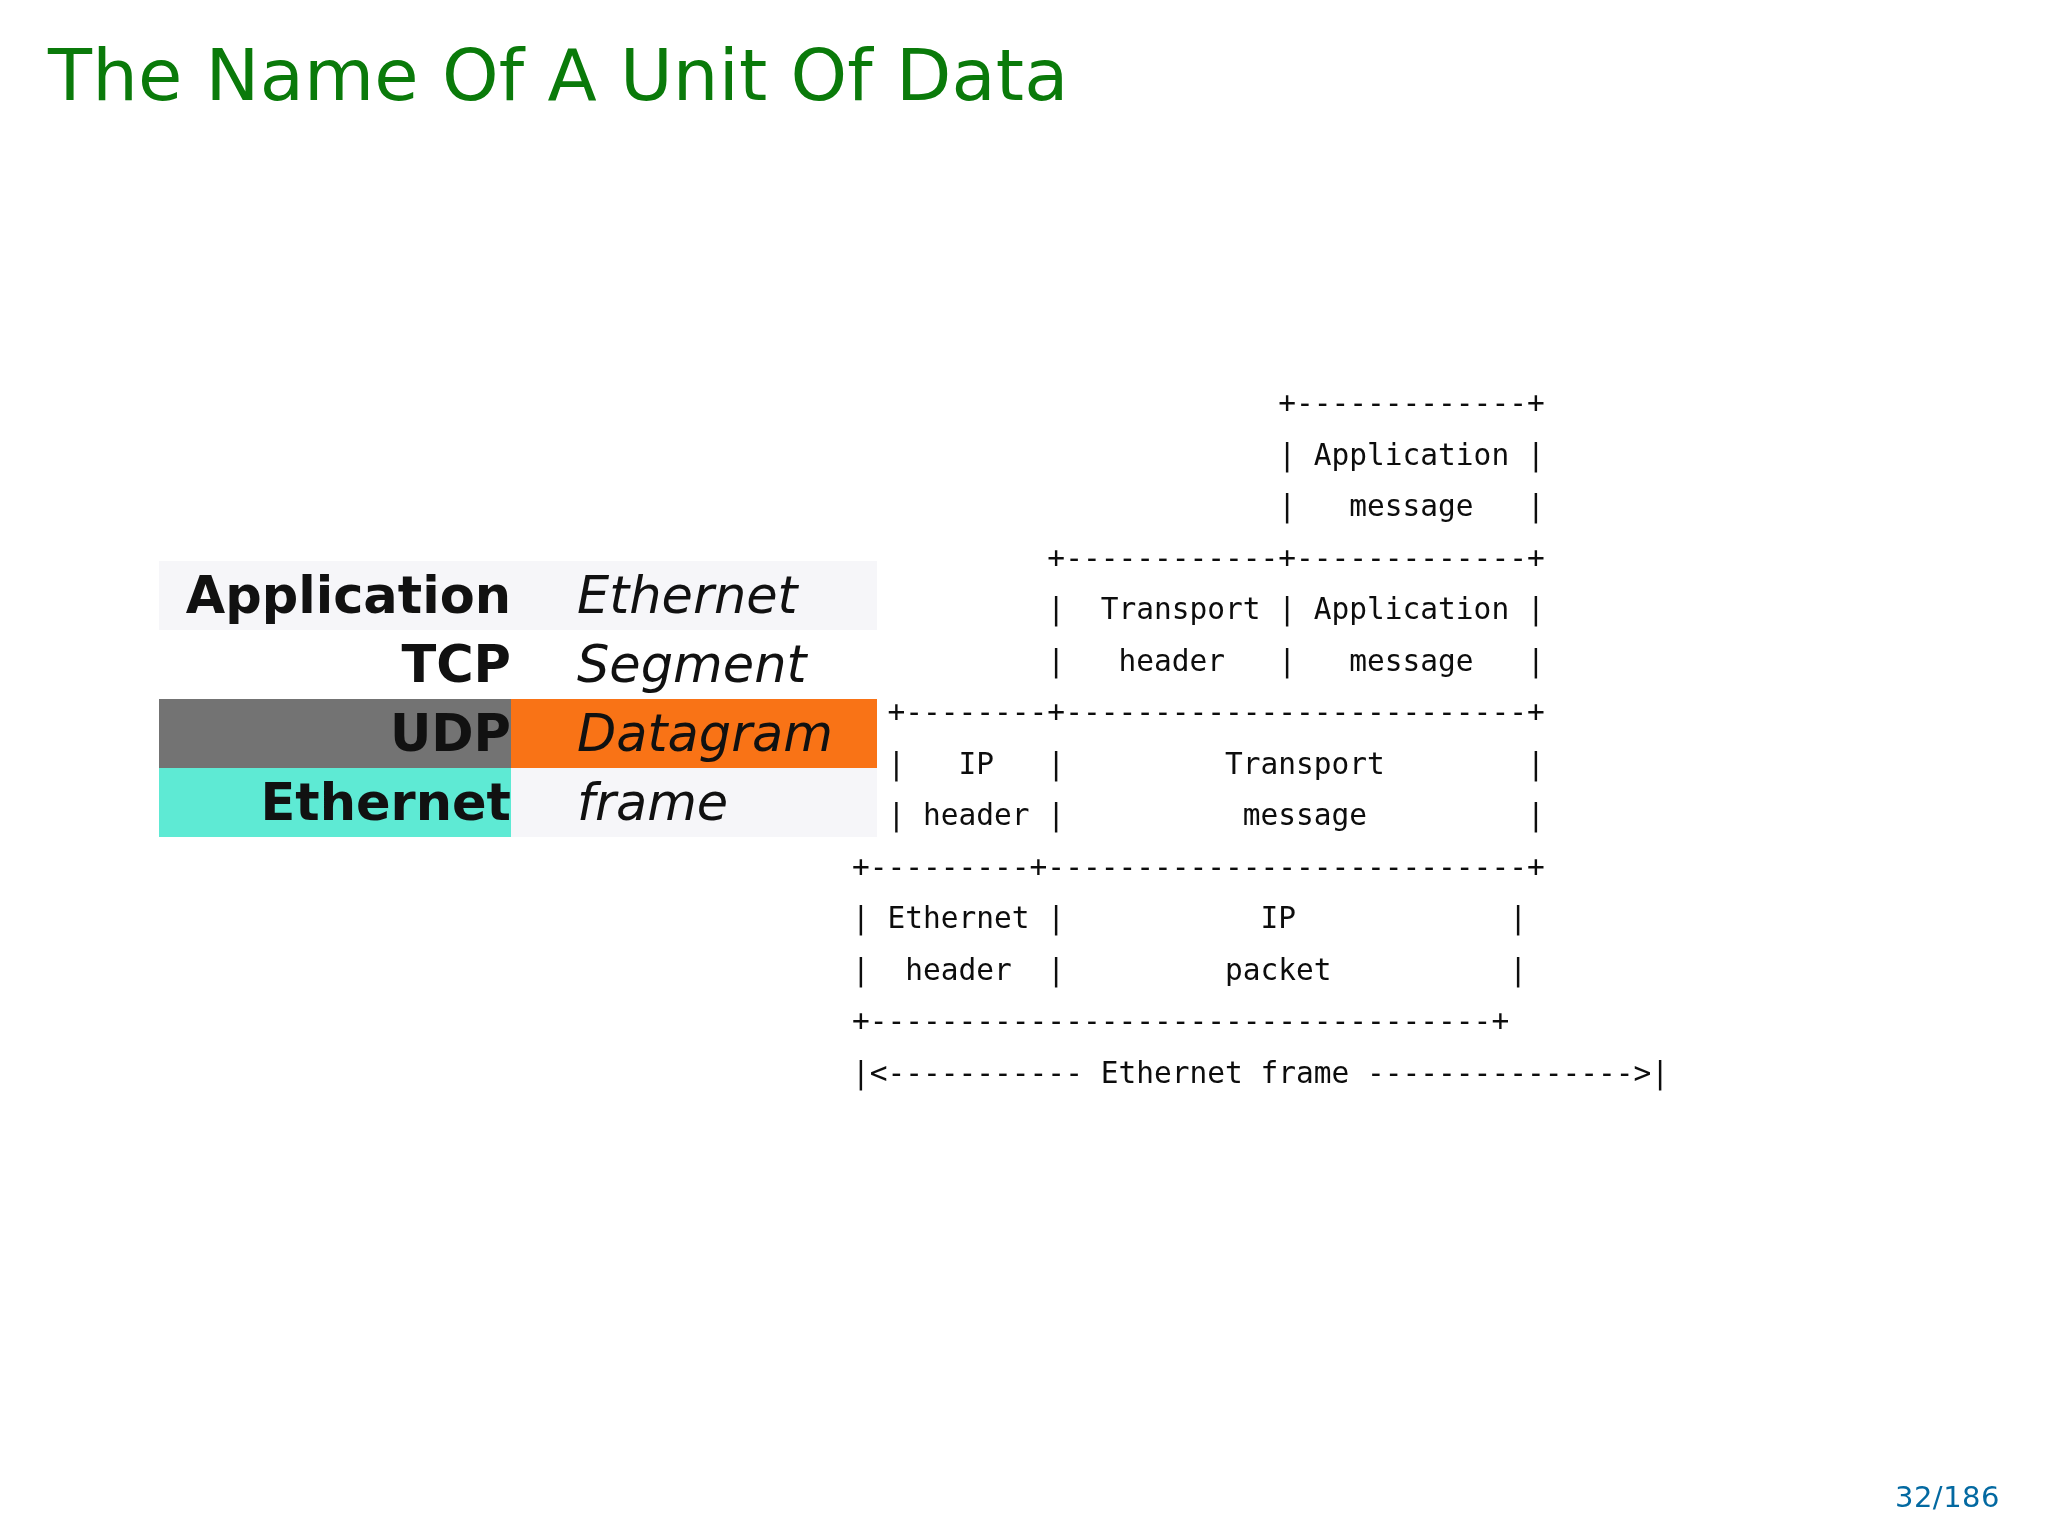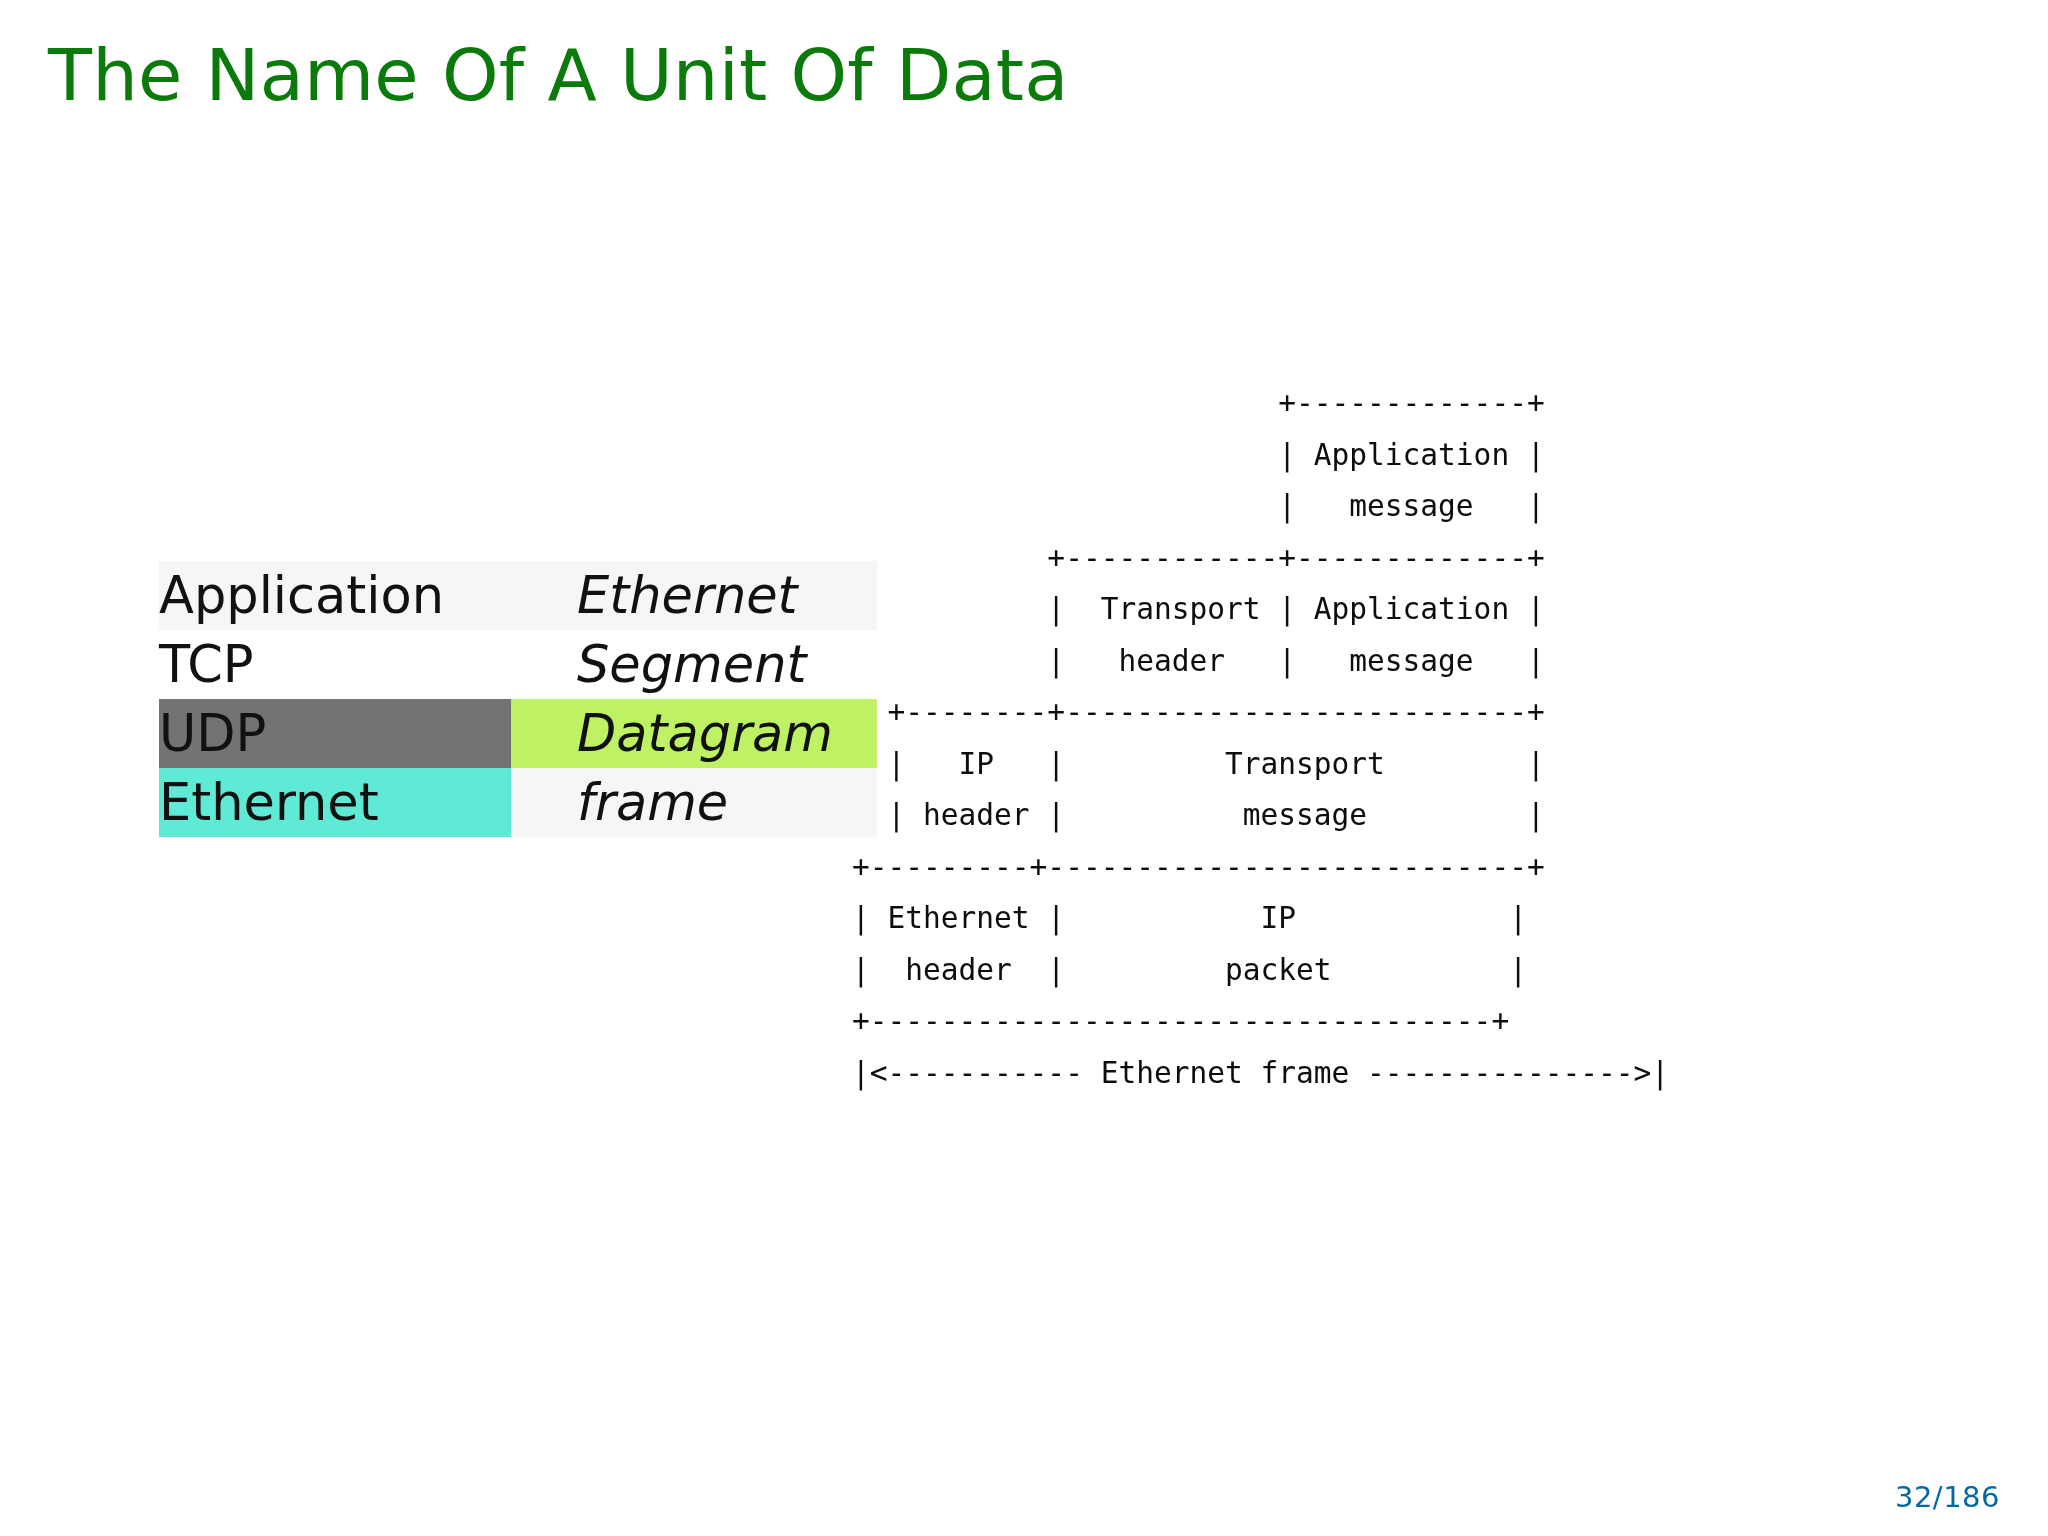--- a/index.html
+++ b/index.html
@@ -40,22 +40,23 @@
   }
   #unit-table td {
     padding: 0;
     vertical-align: baseline;
     white-space: nowrap;
   }
   #unit-table tr.stripe td {
     background: #f6f6f9;
   }
   .col-proto {
+    text-align: right;
     font-size: 51px;
-    font-weight: 400;
+    font-weight: 700;
     font-family: "DejaVu Sans", sans-serif;
     color: #111111;
     padding-right: 0 !important;
     height: 69px;
     line-height: 69px;
     width: 352px;
   }
   .col-unit {
     text-align: left;
     font-size: 51px;
@@ -106,21 +107,21 @@
     <tr class="stripe">
       <td class="col-proto" style="background: rgb(246, 246, 249);">Application</td>
       <td class="col-unit" style="background: rgb(246, 246, 249);">Ethernet</td>
     </tr>
     <tr>
       <td class="col-proto">TCP</td>
       <td class="col-unit">Segment</td>
     </tr>
     <tr class="stripe">
       <td class="col-proto" style="background: #737373;">UDP</td>
-      <td class="col-unit" style="background: #bef264;">Datagram</td>
+      <td class="col-unit" style="background: #f97316;">Datagram</td>
     </tr>
     <tr class="stripe">
       <td class="col-proto" style="background: #5eead4;">Ethernet</td>
       <td class="col-unit" style="background: rgb(246, 246, 249);">frame</td>
     </tr>
   </tbody>
 </table>
 
 <pre id="ascii-diagram">                        +-------------+
                         | Application |

